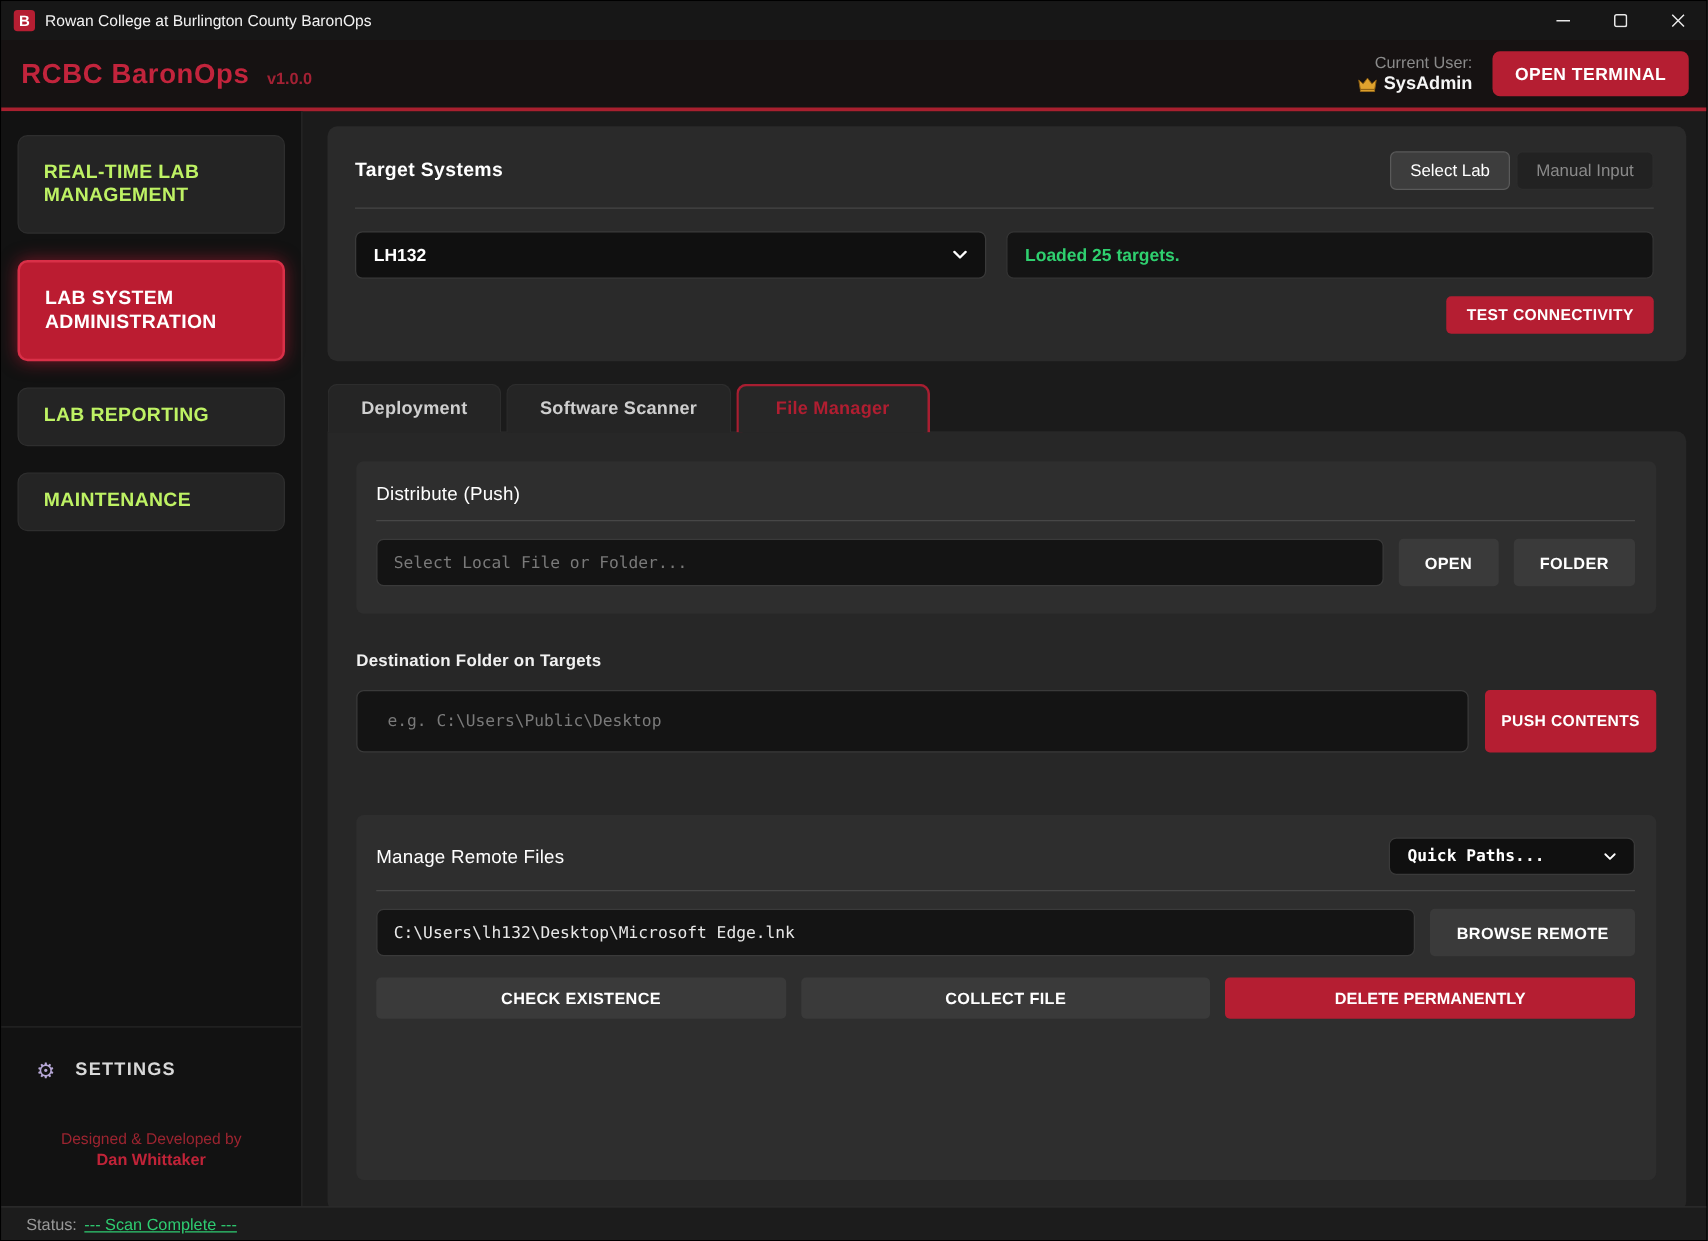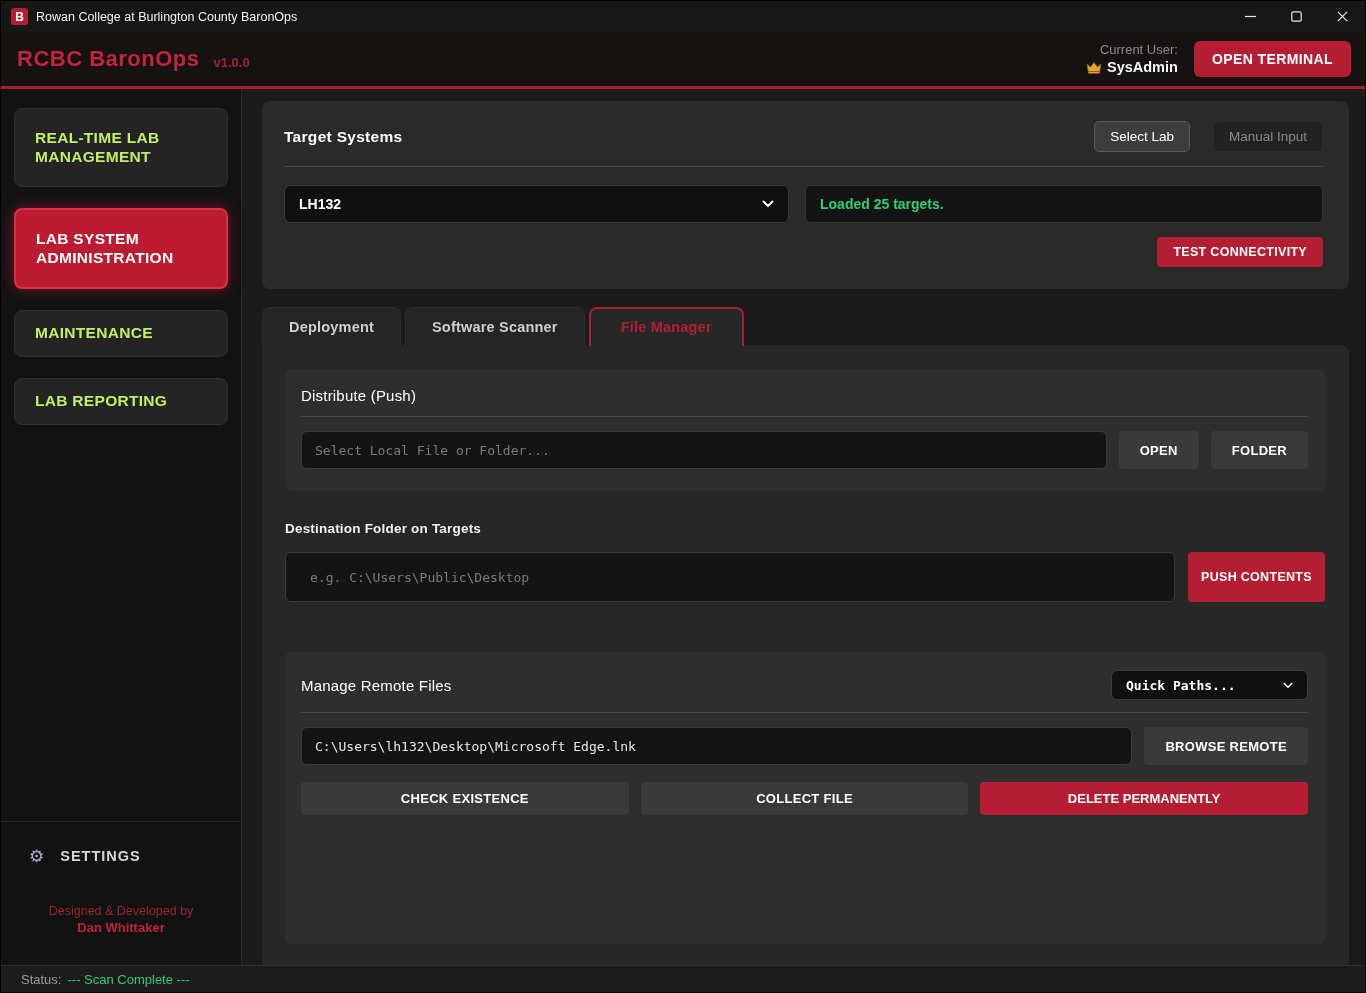--- a/index.html
+++ b/index.html
@@ -57,21 +57,21 @@
 
   .main { flex:1 1 auto; padding:12px 16px 20px 20px; display:flex;
     flex-direction:column; min-width:0; }
 
   
   .panel { background:#2a2a2a; border-radius:8px; }
   .target-panel { padding:20px 26px 22px 22px; flex:0 0 auto; }
   .target-head { display:flex; align-items:center; justify-content:space-between;
     border-bottom:1px solid #454545; padding-bottom:14px; }
   .panel-title { color:#fff; font-size:15.5px; font-weight:bold; letter-spacing:.3px; }
-  .toggle-group { display:flex; gap:23px;align-items:flex-end; }
+  .toggle-group { display:flex; gap:5px;align-items:flex-end; }
   .toggle-btn { font-size:13.5px; padding:7px 15px; border-radius:5px;
     font-family:inherit; }
   .toggle-btn.on { background:#3d3d3d; border:1px solid #5a5a5a; color:#fff; }
   .toggle-btn.off { background:#222; border:1px solid #2c2c2c; color:#8a8a8a; }
   .target-controls { display:flex; gap:16px; margin-top:18px; }
   .select { background:#101010; border:1px solid #3a3a3a; border-radius:6px;
     height:38px; display:flex; align-items:center; padding:0 14px; color:#fff; }
   .lab-select { width:505px; font-size:14px; font-weight:bold; }
   .select .chev { margin-left:auto; }
   .load-status { flex:1 1 auto; background:#141414; border:1px solid #343434;
@@ -118,21 +118,21 @@
   .quick-select { width:197px; height:30px; font-family:"DejaVu Sans Mono", monospace;
     font-size:13px; font-weight:bold; }
   .manage-btn-row { display:flex; gap:12px; margin-top:17px; }
   .btn-wide { flex:1 1 0; height:33px; font-size:13px; }
 
   
   .statusbar { height:27px; flex:0 0 auto; background:#1c1c1c;
     border-top:1px solid #2f2f2f; display:flex; align-items:center;
     padding:0 20px; gap:6px; font-size:13px; }
   .status-label { color:#9a9a9a; }
-  .status-value { color:#2ecc71; }
+  .status-value { color:#2ecc71;text-decoration:underline; }
 </style>
 </head>
 <body>
 
 <div class="window">
 
   <div class="titlebar">
     <div class="app-icon">B</div>
     <span class="title-text">Rowan College at Burlington County BaronOps</span>
     <div class="win-controls">
@@ -168,22 +168,22 @@
       </div>
     </div>
     <button class="btn-terminal">OPEN TERMINAL</button>
   </div>
 
   <div class="body">
 
     <div class="sidebar">
       <div class="nav-item tall">REAL-TIME LAB MANAGEMENT</div>
       <div class="nav-item tall active">LAB SYSTEM ADMINISTRATION</div>
+      <div class="nav-item">LAB REPORTING</div>
       <div class="nav-item">MAINTENANCE</div>
-      <div class="nav-item">LAB REPORTING</div>
 
       <div class="sidebar-bottom">
         <div class="settings-row">
           <span class="gear">⚙</span>
           <span class="settings-label">SETTINGS</span>
         </div>
         <div class="credits">
           <div class="credits-l1">Designed &amp; Developed by</div>
           <div class="credits-l2">Dan Whittaker</div>
         </div>

